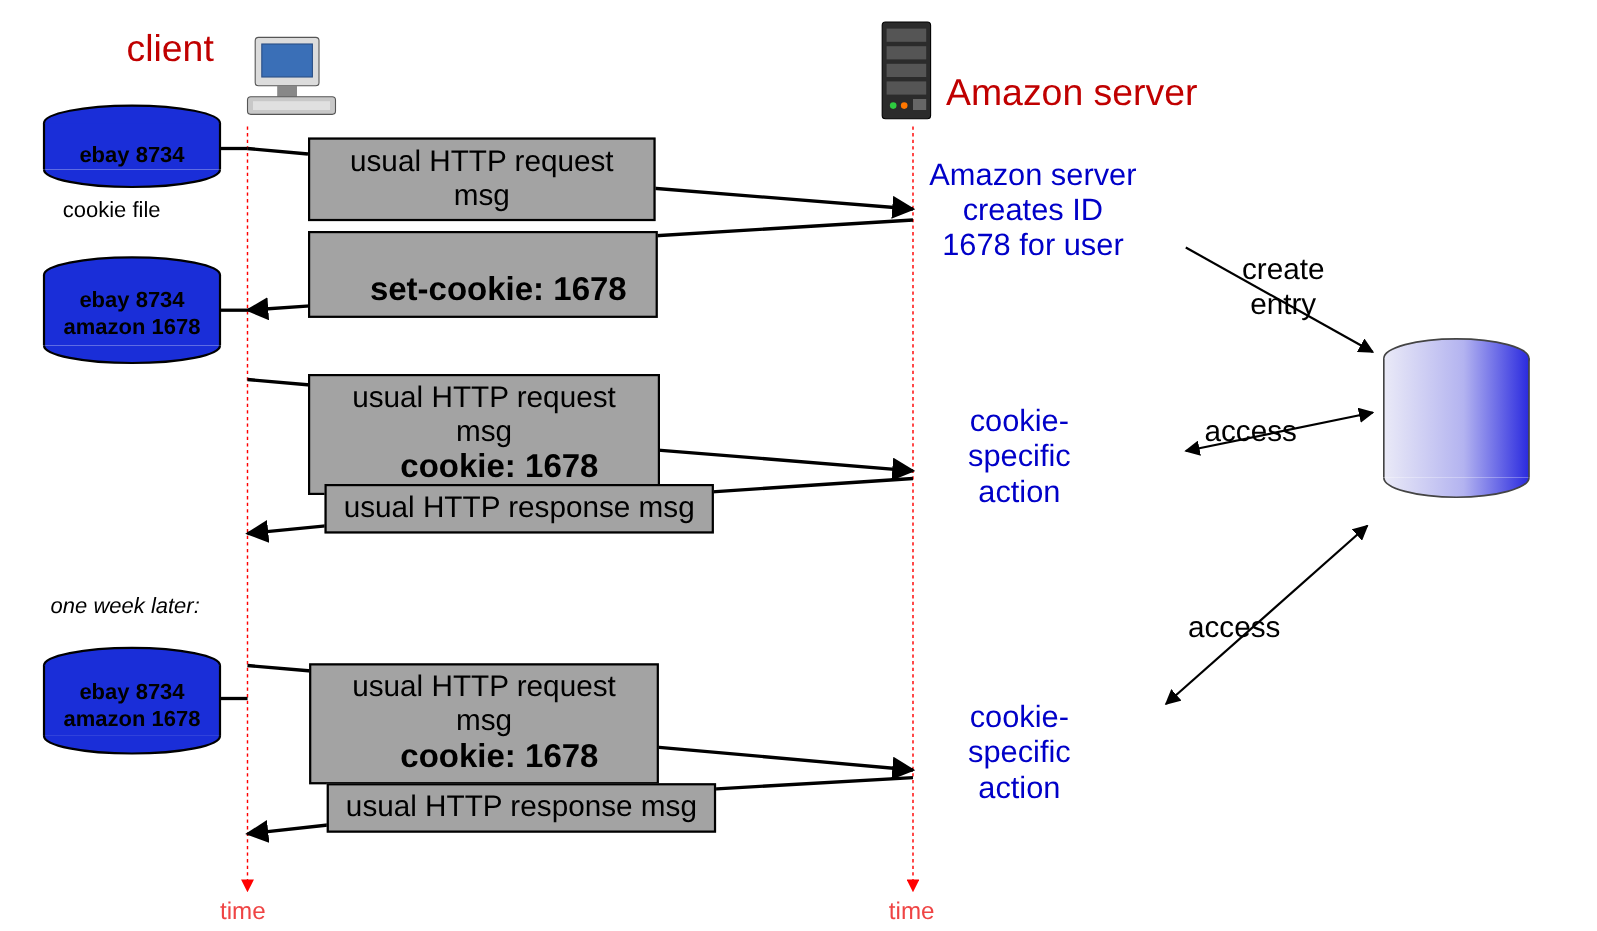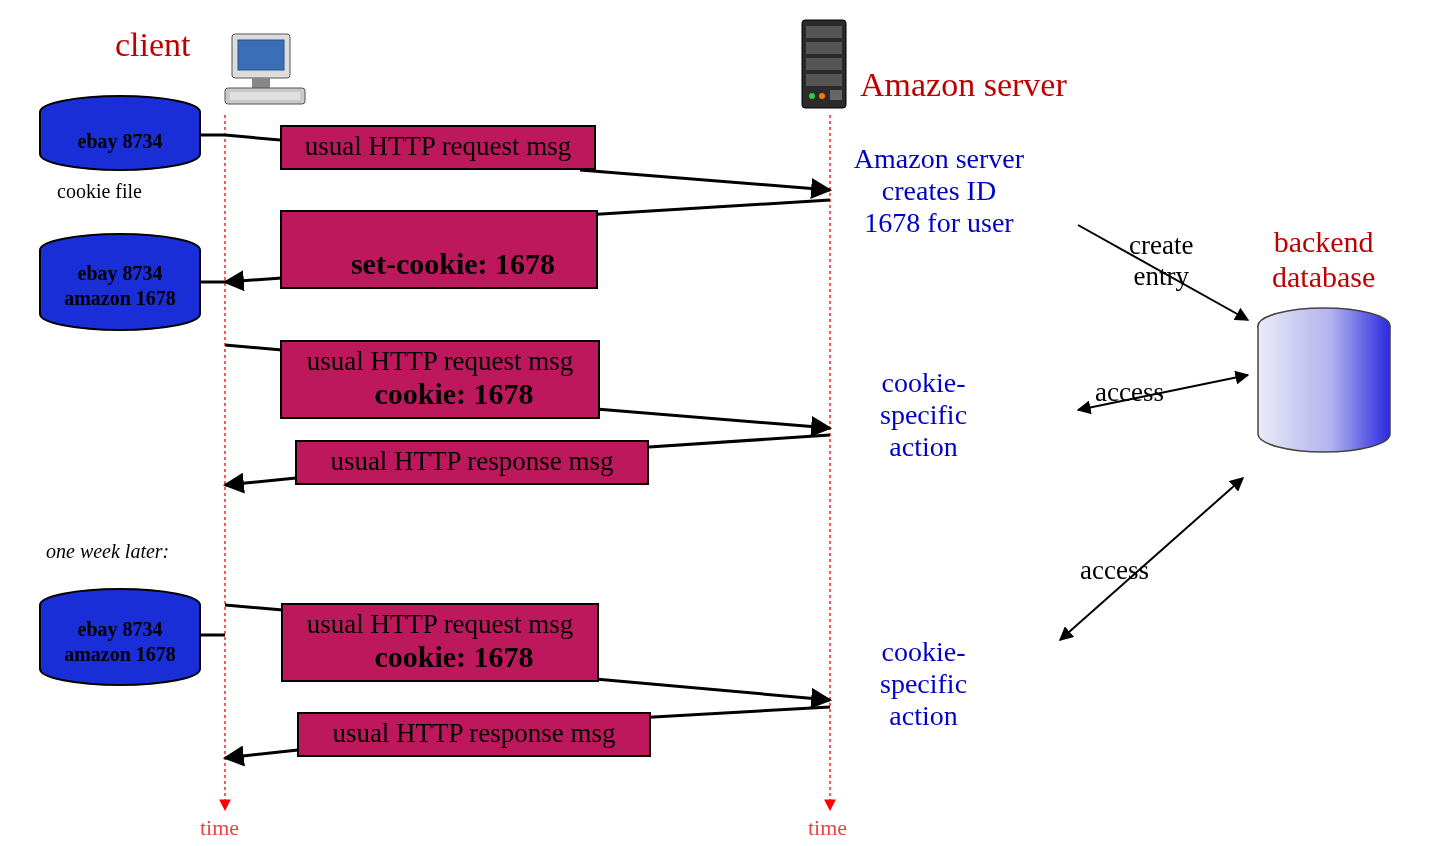--- a/index.html
+++ b/index.html
@@ -1,21 +1,21 @@
 <!DOCTYPE html>
 <html><head>
 <meta charset="utf-8">
 <style>
   html,body{margin:0;padding:0;background:#fff;}
-  .stage{position:relative;width:1244px;height:846px;font-family:Liberation Serif, serif;color:#000;}
+  .stage{position:relative;width:1244px;height:846px;font-family:Liberation Sans, sans-serif;color:#000;}
   .lbl{position:absolute;white-space:pre;line-height:1.15;}
   .red{color:#C00000;}
   .blue{color:#0000C8;}
   .gray{color:#ef4444;}
-  .msgbox{position:absolute;border:2px solid #000;background:#be185d;padding:4px 12px 6px 12px;font-size:27px;text-align:center;}
+  .msgbox{position:absolute;border:2px solid #000;background:#a3a3a3;padding:4px 12px 6px 12px;font-size:27px;text-align:center;}
   .msgbox .b{font-weight:700;font-size:30px;margin-left:28px;}
   .cookie-label{position:absolute;color:#000000;font-weight:700;font-size:20px;text-align:center;width:160px;}
   svg{position:absolute;top:0;left:0;}
 </style>
 </head>
 <body>
 
 <div class="stage">
 
 <svg width="1452" height="846">
@@ -107,22 +107,20 @@
   <line x1="200" y1="282" x2="225" y2="282" stroke="#000" stroke-width="3"></line>
   <line x1="200" y1="635" x2="225" y2="635" stroke="#000" stroke-width="3"></line>
 
   <line x1="1078" y1="225" x2="1248" y2="320" stroke="#000" stroke-width="2" marker-end="url(#arrBlack)"></line>
   <line x1="1248" y1="375" x2="1078" y2="410" stroke="#000" stroke-width="2" marker-end="url(#arrBlack)" marker-start="url(#arrBlack)"></line>
   <line x1="1243" y1="478" x2="1060" y2="640" stroke="#000" stroke-width="2" marker-end="url(#arrBlack)" marker-start="url(#arrBlack)"></line>
 </svg>
 
 <div class="lbl red" style="left:115px;top:25px;font-size:34px;">client</div>
 <div class="lbl red" style="left:860px;top:65px;font-size:34px;">Amazon server</div>
-<div class="lbl red" style="left:1272px;top:225px;font-size:30px;text-align:center;">backend
-database</div>
 
 <div class="lbl" style="left:57px;top:180px;font-size:20px;">cookie file</div>
 <div class="lbl" style="left:46px;top:540px;font-size:20px;font-style:italic;">one week later:</div>
 
 <div class="cookie-label" style="left:40px;top:130px;">ebay 8734</div>
 <div class="cookie-label" style="left:40px;top:262px;">ebay 8734</div>
 <div class="cookie-label" style="left:40px;top:287px;">amazon 1678</div>
 <div class="cookie-label" style="left:40px;top:618px;">ebay 8734</div>
 <div class="cookie-label" style="left:40px;top:643px;">amazon 1678</div>
 

